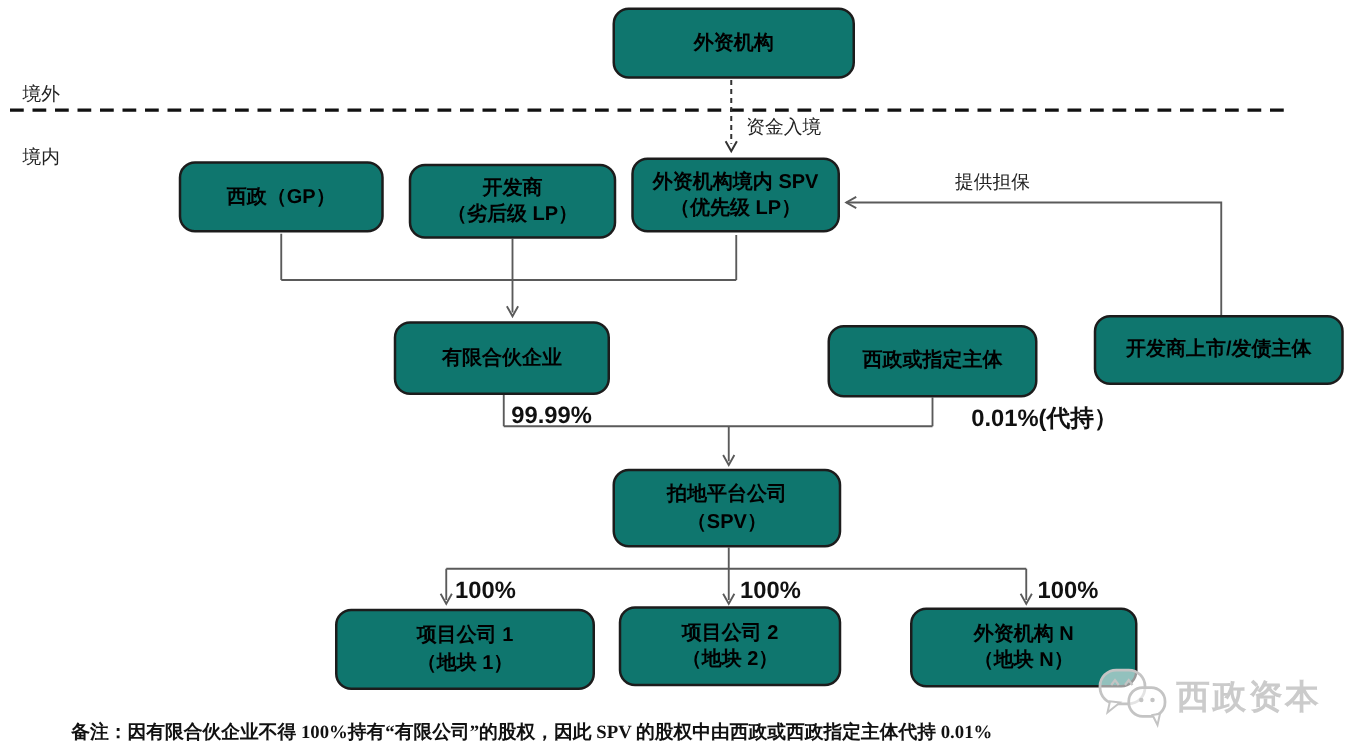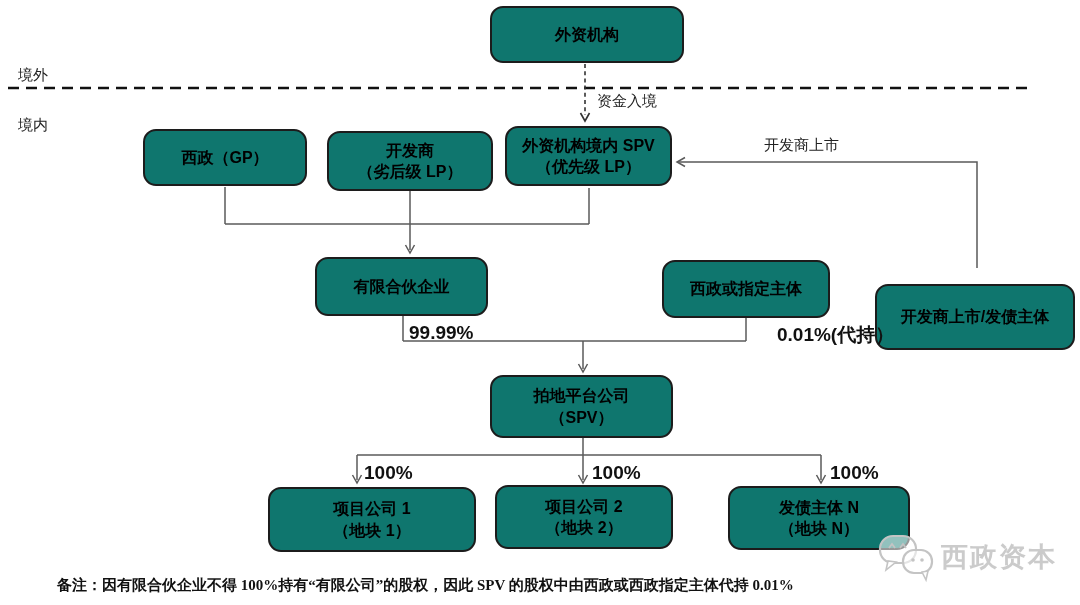--- a/index.html
+++ b/index.html
@@ -71,21 +71,21 @@
   <div class="box" style="left:327px;top:131px;width:166px;height:60px;">
     <span>开发商</span>
     <span>（劣后级 LP）</span>
   </div>
 
   <div class="box" style="left:505px;top:126px;width:167px;height:60px;">
     <span>外资机构境内 SPV</span>
     <span>（优先级 LP）</span>
   </div>
 
-  <div class="box" style="left:875px;top:284px;width:200px;height:66px;">
+  <div class="box" style="left:875px;top:252px;width:200px;height:56px;">
     <span>开发商上市/发债主体</span>
   </div>
 
   <div class="box" style="left:315px;top:257px;width:173px;height:59px;">
     <span>有限合伙企业</span>
   </div>
 
   <div class="box" style="left:662px;top:260px;width:168px;height:58px;">
     <span>西政或指定主体</span>
   </div>
@@ -99,26 +99,26 @@
     <span>项目公司 1</span>
     <span>（地块 1）</span>
   </div>
 
   <div class="box" style="left:495px;top:485px;width:178px;height:64px;">
     <span>项目公司 2</span>
     <span>（地块 2）</span>
   </div>
 
   <div class="box" style="left:728px;top:486px;width:182px;height:64px;">
-    <span>发债主体 N</span>
+    <span>外资机构 N</span>
     <span>（地块 N）</span>
   </div>
 
   <div class="lbl-serif" style="left:597px;top:92px;">资金入境</div>
-  <div class="lbl-serif" style="left:764px;top:136px;">开发商上市</div>
+  <div class="lbl-serif" style="left:764px;top:136px;">提供担保</div>
   <div class="lbl-num" style="left:409px;top:322px;">99.99%</div>
   <div class="lbl-num" style="left:777px;top:322px;">0.01%(代持）</div>
   <div class="lbl-num" style="left:364px;top:462px;">100%</div>
   <div class="lbl-num" style="left:592px;top:462px;">100%</div>
   <div class="lbl-num" style="left:830px;top:462px;">100%</div>
 
   <div class="note">备注：因有限合伙企业不得 100%持有“有限公司”的股权，因此 SPV 的股权中由西政或西政指定主体代持 0.01%</div>
 
   <svg class="wm-logo" width="62" height="50" viewBox="0 0 62 50">
     <rect x="4" y="3" width="36" height="27" rx="13" fill="#ffffff" fill-opacity="0.55" stroke="#c4c4c4" stroke-width="2.2"></rect>

